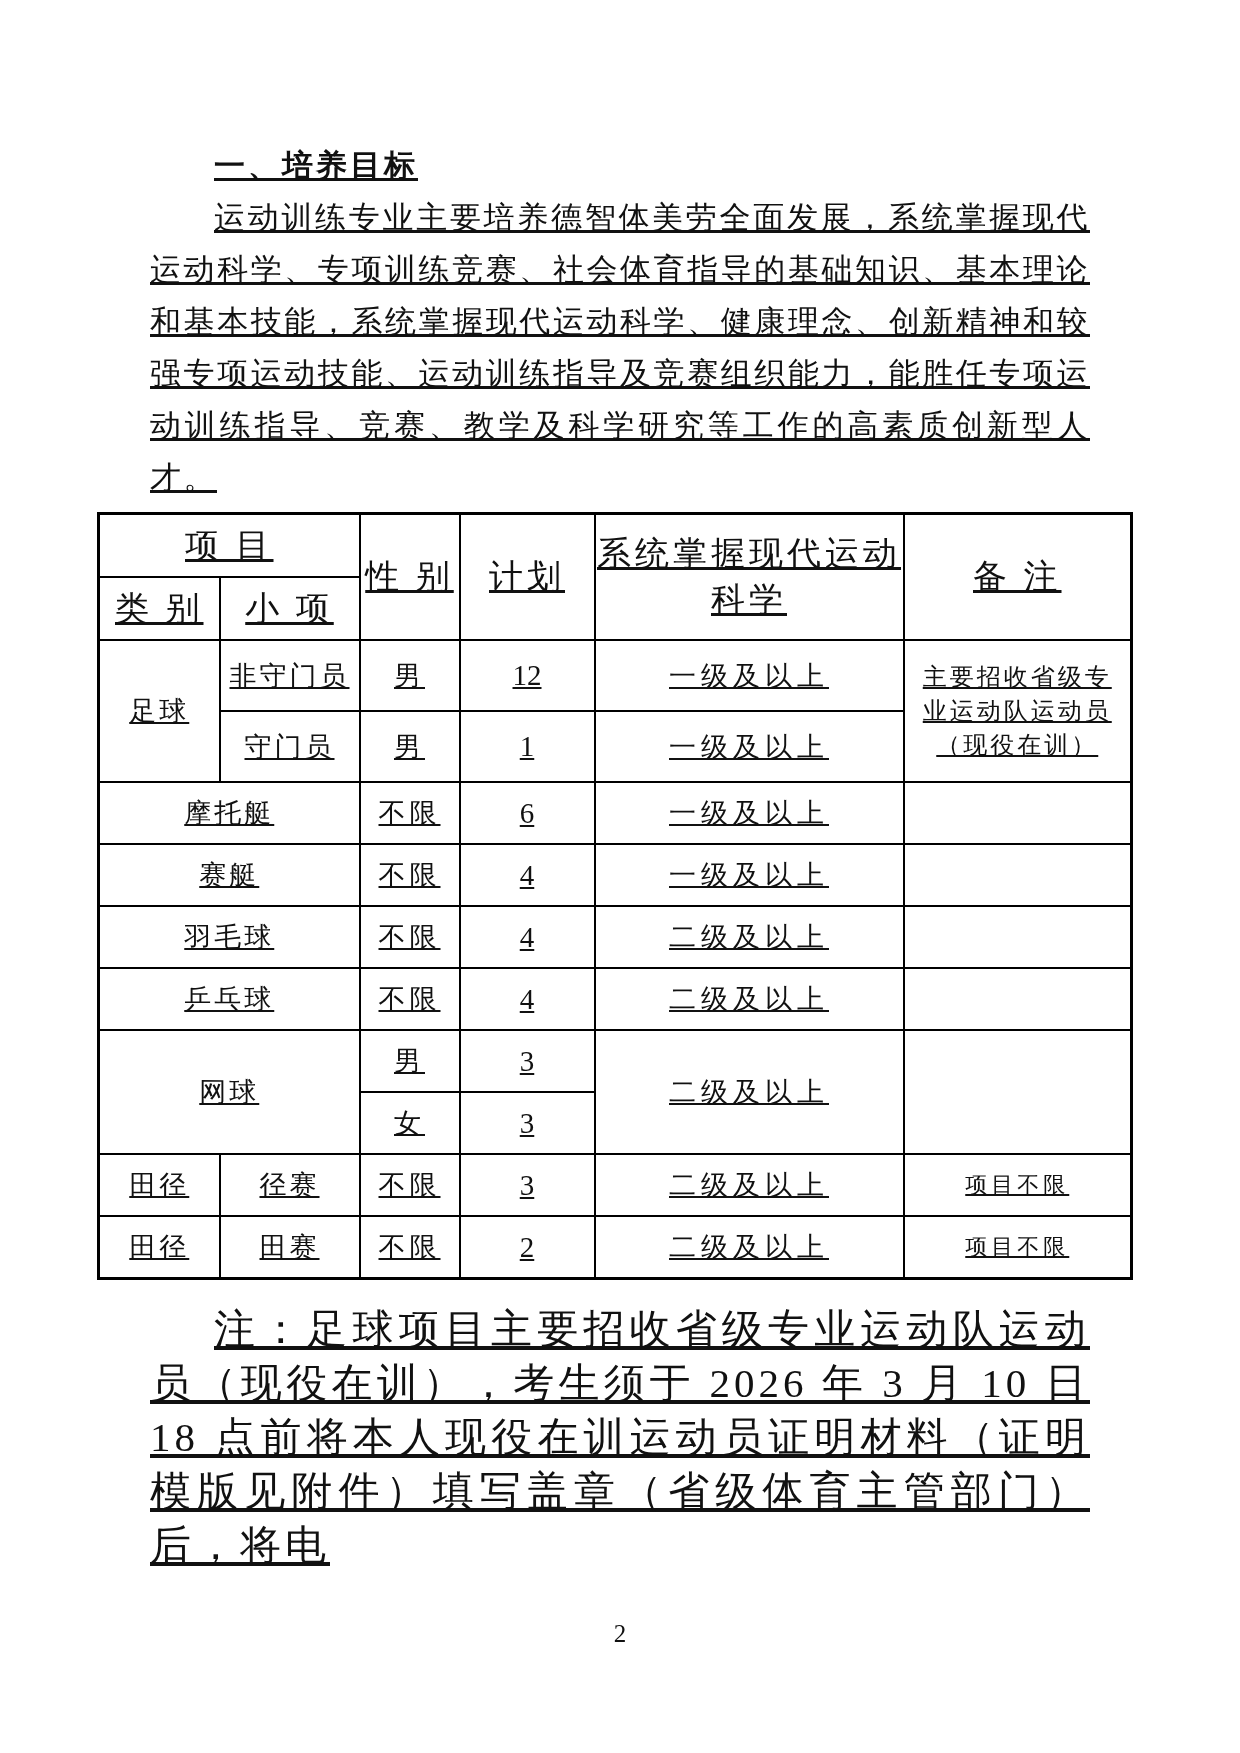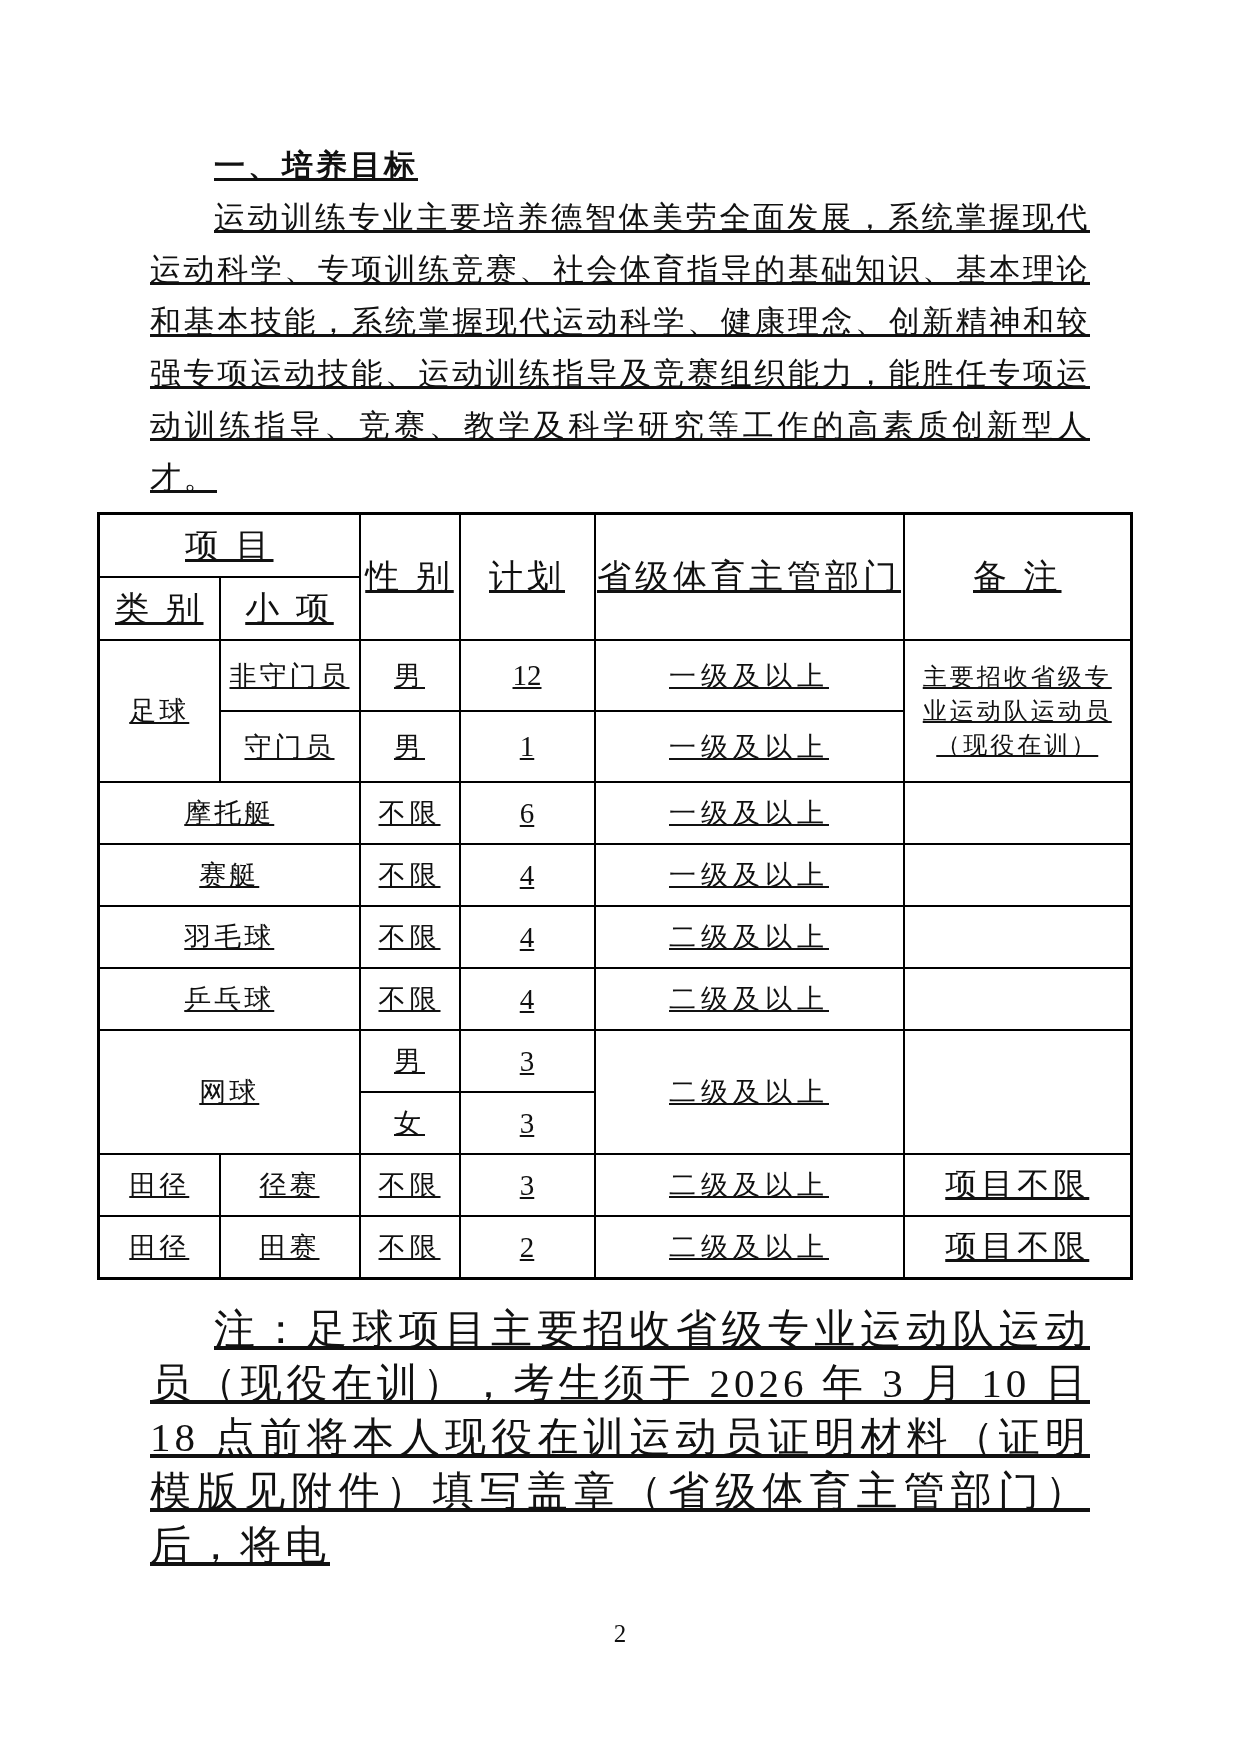--- a/index.html
+++ b/index.html
@@ -55,21 +55,21 @@
   .plan-table tbody td { height:60px; }
   .plan-table td.num { font-size:29px; letter-spacing:0; }
   .plan-table td.grade { letter-spacing:5px; }
   .plan-table td.gender { letter-spacing:4px; }
   .plan-table td.remark-sm {
     font-size:24px;
     line-height:34px;
     letter-spacing:3px;
     padding:19px 18px;
   }
-  .plan-table td.remark { font-size:32px; letter-spacing:4px; }
+  .plan-table td.remark { font-size:22px; letter-spacing:4px; }
 
   .note-para {
     font-size:41px;
     line-height:54px;
     letter-spacing:4px;
     text-indent:64px;
     text-align:justify;
     margin:22px 0 0 0;
   }
 
@@ -101,21 +101,21 @@
           <col style="width:100px">
         <col style="width:135px">
           <col style="width:309px">
           <col style="width:228px">
       </colgroup>
       <thead>
         <tr>
           <th colspan="2">项 目</th>
           <th rowspan="2">性 别</th>
           <th rowspan="2">计划</th>
-          <th rowspan="2">省级体育主管部门</th>
+          <th rowspan="2">系统掌握现代运动科学</th>
           <th rowspan="2">备 注</th>
         </tr>
         <tr>
           <th>类 别</th>
           <th>小 项</th>
         </tr>
       </thead>
       <tbody>
         <tr>
           <td rowspan="2">足球</td>

